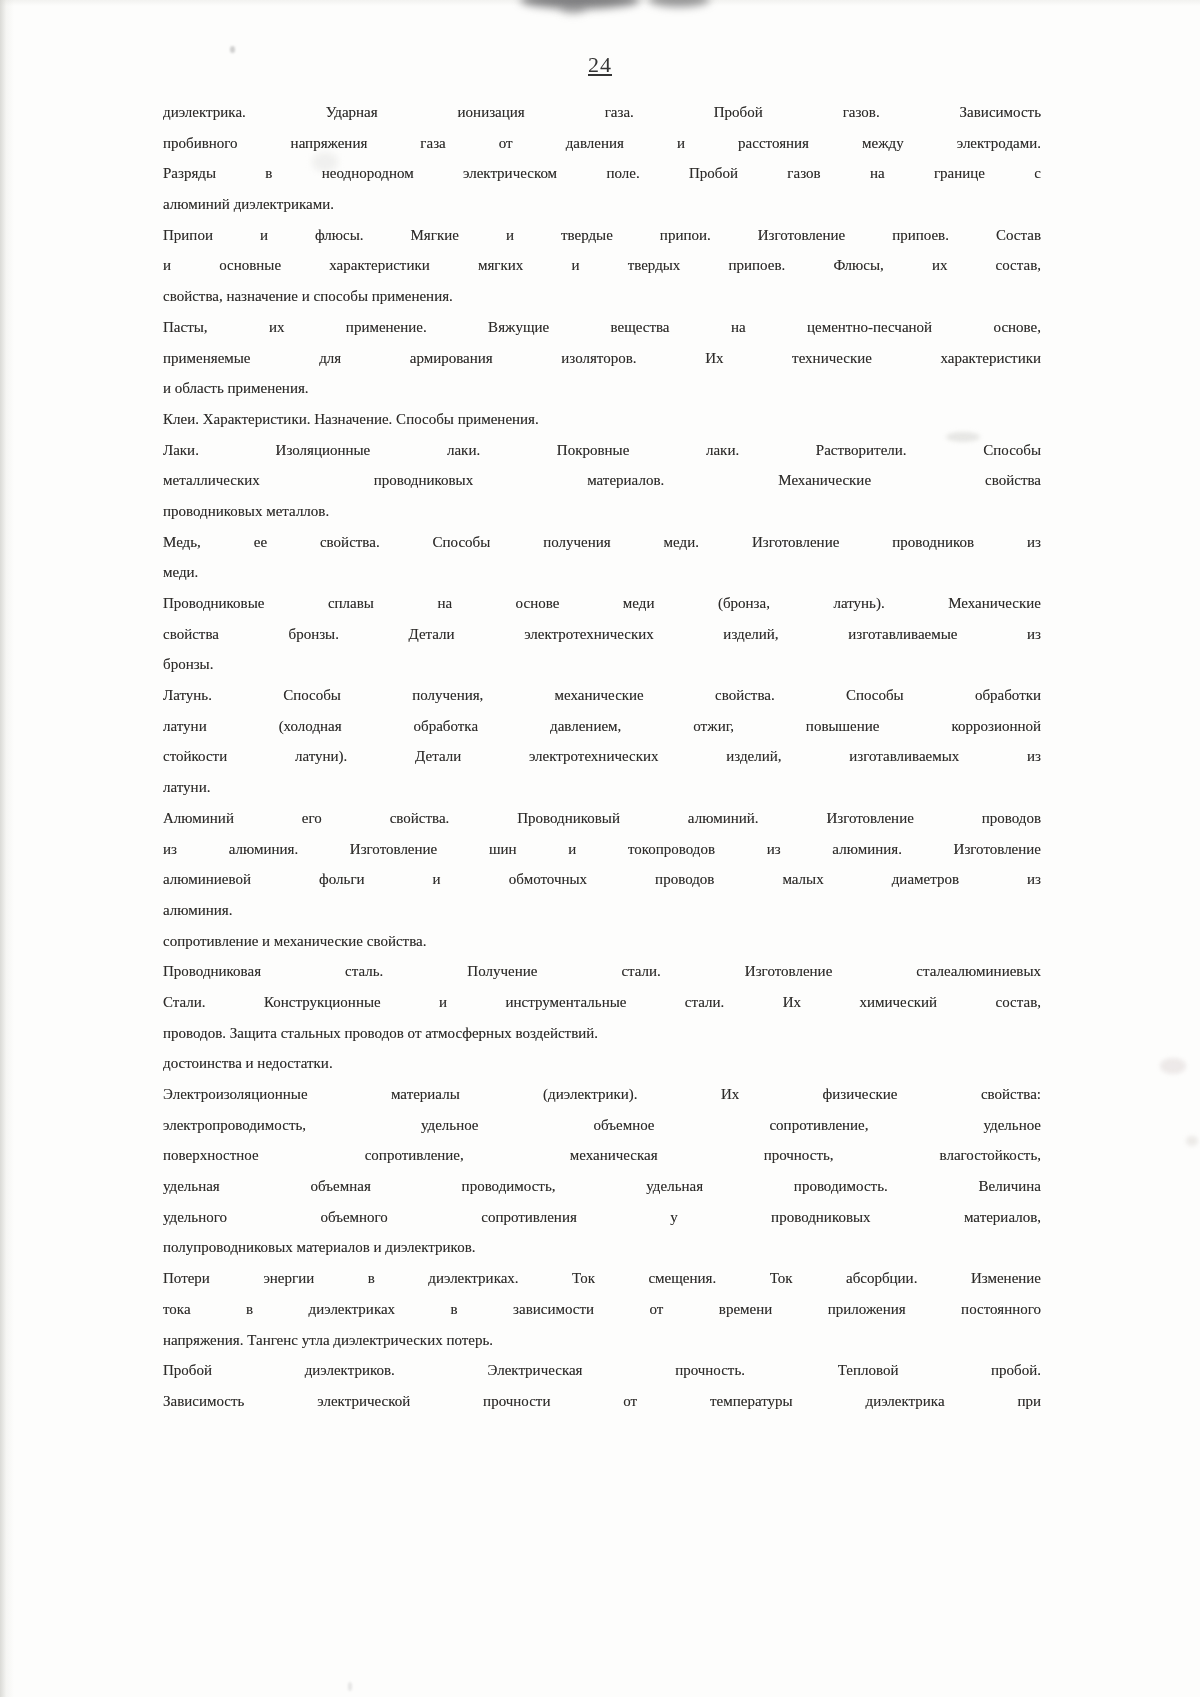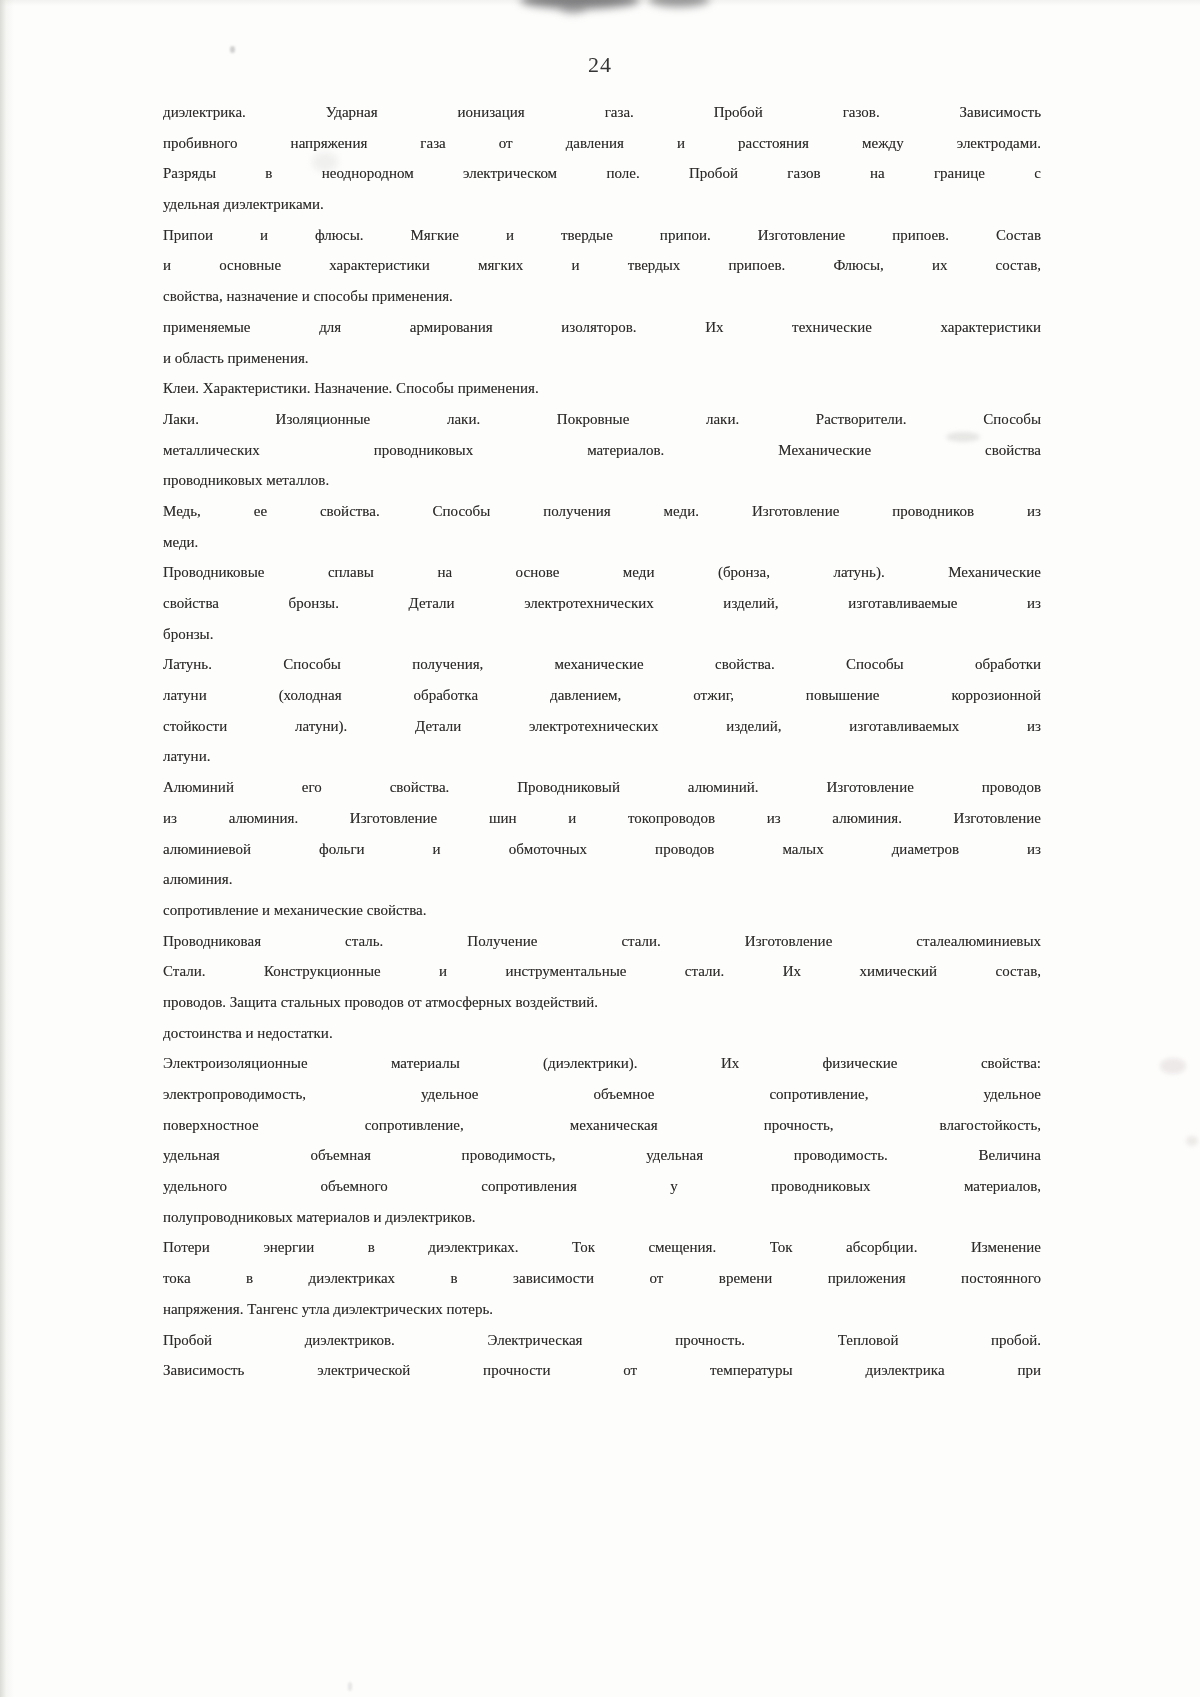--- a/index.html
+++ b/index.html
@@ -57,20 +57,21 @@
 
   .page-number {
     position: absolute;
     top: 52px;
     left: 0;
     width: 100%;
     text-align: center;
     font-size: 22px;
     color: #343434;
     letter-spacing: 1px;
+    text-decoration: underline;
   }
   .text-block {
     position: absolute;
     left: 163px;
     top: 97px;
     width: 878px;
     font-size: 15px;
     line-height: 30.7px;
     color: #2e2c2a;
     text-shadow: 0 0 0.6px rgba(30,30,30,0.4);
@@ -103,24 +104,25 @@
   <div class="speck d"></div>
   <div class="speck e"></div>
   <div class="speck f"></div>
 
   <div class="page-number">24</div>
 
   <div class="text-block" style="color: rgb(46, 44, 42);">
       <div class="line">диэлектрика. Ударная ионизация газа. Пробой газов. Зависимость</div>
       <div class="line">пробивного напряжения газа от давления и расстояния между электродами.</div>
       <div class="line">Разряды в неоднородном электрическом поле. Пробой газов на границе с</div>
-      <div class="line last">удельная диэлектриками.</div>
+      <div class="line last">алюминий диэлектриками.</div>
       <div class="line">Припои и флюсы. Мягкие и твердые припои. Изготовление припоев. Состав</div>
       <div class="line">и основные характеристики мягких и твердых припоев. Флюсы, их состав,</div>
       <div class="line last">свойства, назначение и способы применения.</div>
+      <div class="line">Пасты, их применение. Вяжущие вещества на цементно-песчаной основе,</div>
       <div class="line">применяемые для армирования изоляторов. Их технические характеристики</div>
       <div class="line last">и область применения.</div>
       <div class="line last">Клеи. Характеристики. Назначение. Способы применения.</div>
       <div class="line">Лаки. Изоляционные лаки. Покровные лаки. Растворители. Способы</div>
       <div class="line">металлических проводниковых материалов. Механические свойства</div>
       <div class="line last">проводниковых металлов.</div>
       <div class="line">Медь, ее свойства. Способы получения меди. Изготовление проводников из</div>
       <div class="line last">меди.</div>
       <div class="line">Проводниковые сплавы на основе меди (бронза, латунь). Механические</div>
       <div class="line">свойства бронзы. Детали электротехнических изделий, изготавливаемые из</div>

